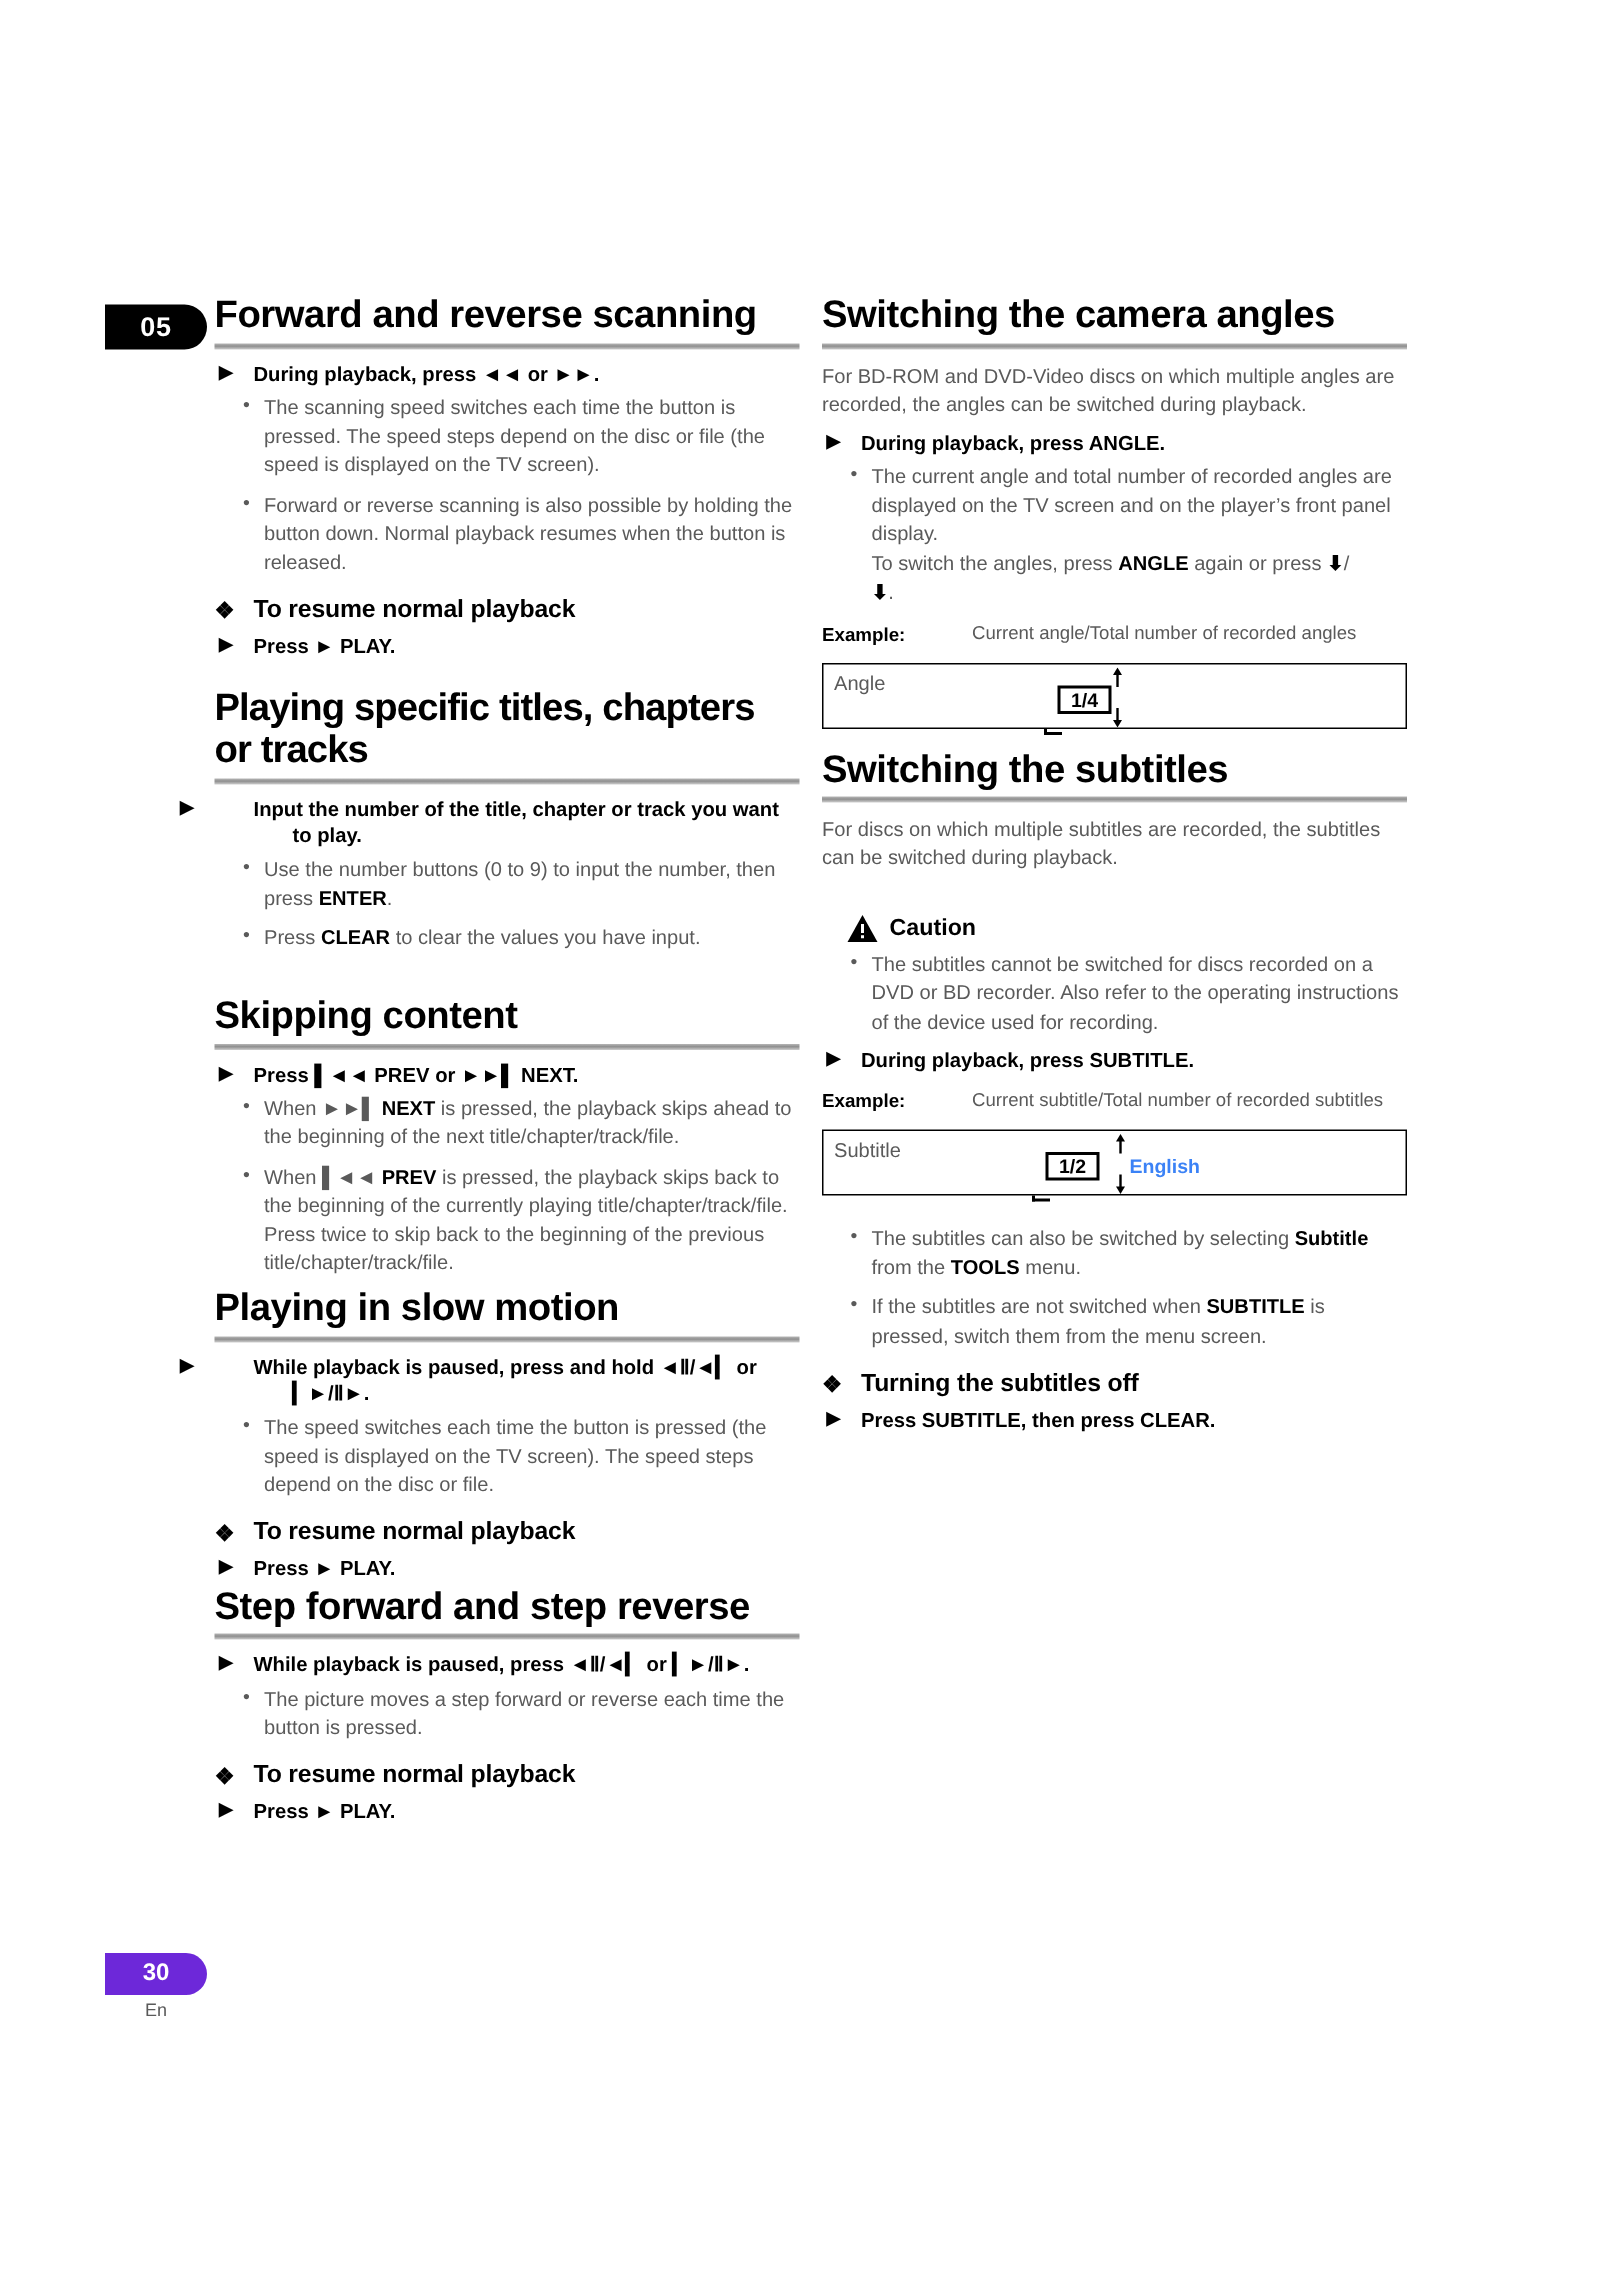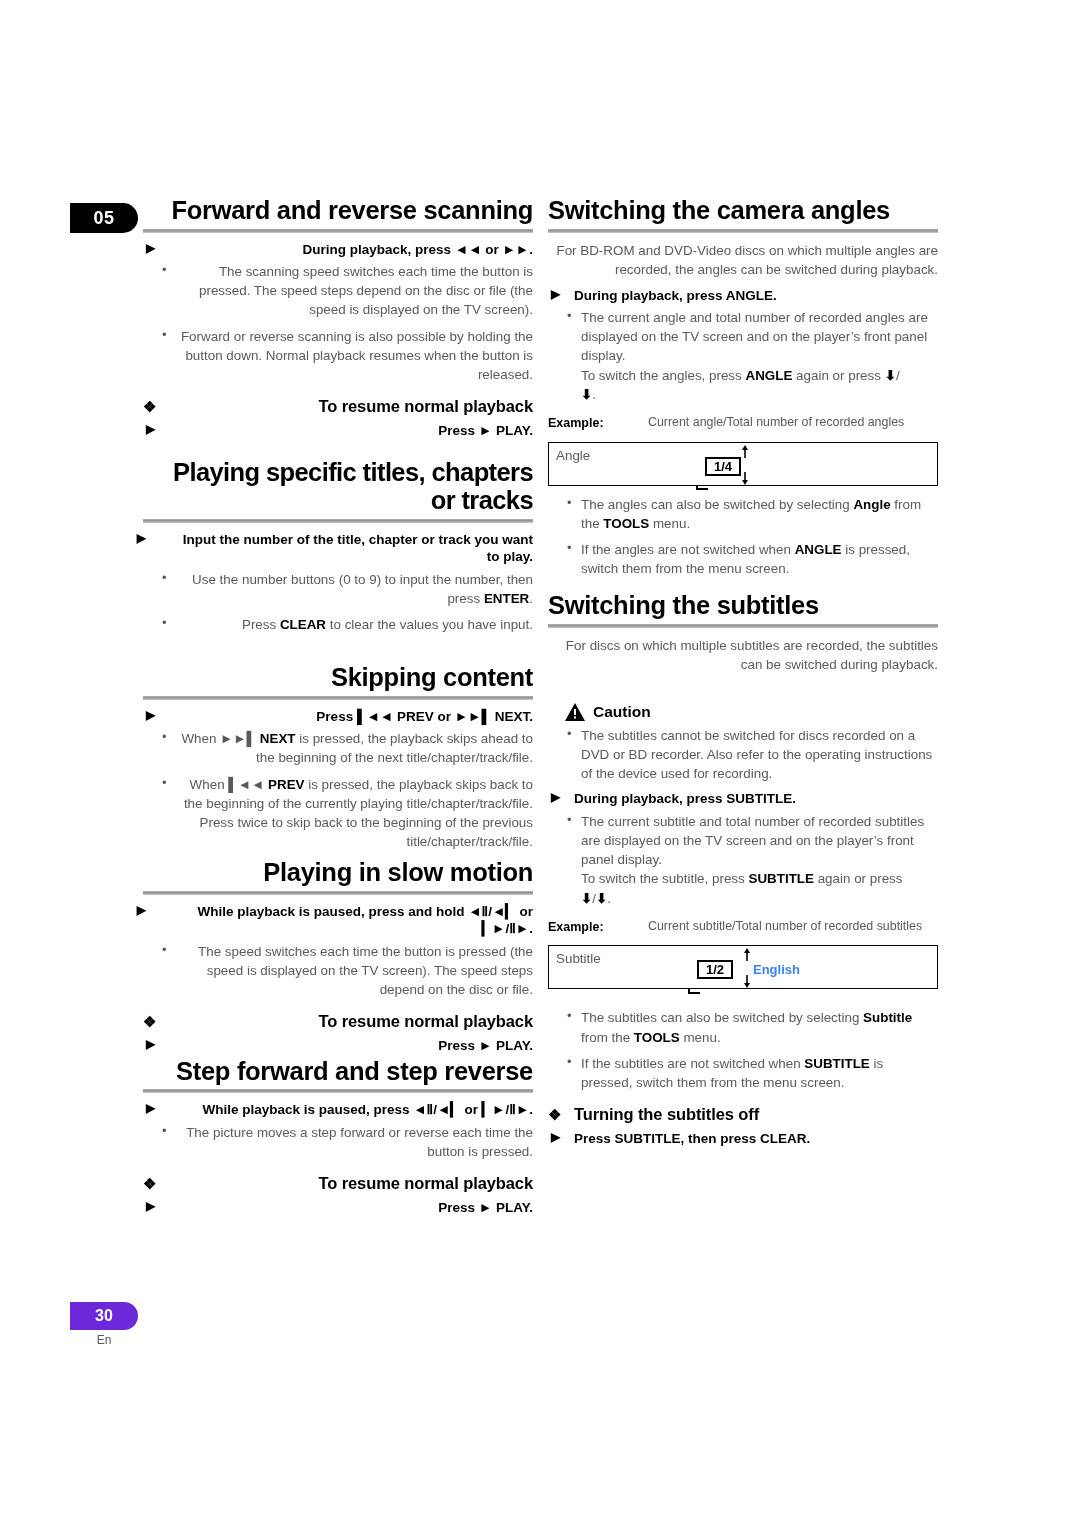--- a/index.html
+++ b/index.html
@@ -20,21 +20,21 @@
     width:68px; height:30px;
     background:#000;
     border-radius:0 15px 15px 0;
     color:#fff; font-weight:bold; font-size:18px;
     display:flex; align-items:center; justify-content:center;
     letter-spacing:.5px;
   }
 
   
   .col{ position:absolute; top:196px; width:390px; }
-  .col-left{ left:143px;text-align:right; }
+  .col-left{ left:143px; }
   .col-right{ left:548px; }
 
   
   h1.sec{
     font-size:25.5px; font-weight:bold; color:#000;
     line-height:1.12; margin:0 0 4px 0;
     letter-spacing:-.3px;
   }
   h1.sec.tight{ letter-spacing:-.6px; }
   .rule{
@@ -82,21 +82,20 @@
     letter-spacing:-.1px;
   }
   .diamond-head .dia{
     position:absolute; left:0px; top:1px; font-size:15px; color:#000;
   }
 
   
   p.body{
     font-size:13.4px; line-height:1.42; color:#5a5a5a;
     margin:3px 0 8px 0;
-    text-align:right;
   }
 
   
   .caution{ margin:28px 0 3px 0; padding-left:16px; }
   .caution-head{
     display:flex; align-items:center; gap:7px;
     color:#000; font-weight:bold; font-size:15.5px;
   }
   .tri{ display:block; }
 
@@ -269,24 +268,20 @@
         <svg class="updown" style="left:190px; top:2px;" width="12" height="40" viewBox="0 0 12 40">
           <line x1="6" y1="3" x2="6" y2="13" stroke="#000" stroke-width="1.6"></line>
           <polygon points="6,0 3,5 9,5" fill="#000"></polygon>
           <line x1="6" y1="27" x2="6" y2="37" stroke="#000" stroke-width="1.6"></line>
           <polygon points="6,40 3,35 9,35" fill="#000"></polygon>
         </svg>
         <span class="ex-chip">1/4</span>
       </div>
     </div>
 
-    <ul class="b indent" style="margin-top:9px;">
-      <li>The angles can also be switched by selecting <b>Angle</b> from the <b>TOOLS</b> menu.</li>
-      <li>If the angles are not switched when <b>ANGLE</b> is pressed, switch them from the menu screen.</li>
-    </ul>
 
     <h1 class="sec" style="margin-top:13px;">Switching the subtitles</h1>
     <div class="rule"></div>
     <p class="body">For discs on which multiple subtitles are recorded, the subtitles can be switched during playback.</p>
 
     <div class="caution">
       <div class="caution-head">
         <svg class="tri" width="22" height="20" viewBox="0 0 22 20">
           <polygon points="11,1 21,19 1,19" fill="#000"></polygon>
           <rect x="10" y="7" width="2" height="6" fill="#fff"></rect>
@@ -296,26 +291,20 @@
       </div>
     </div>
     <ul class="b indent">
       <li>The subtitles cannot be switched for discs recorded on a DVD or BD recorder. Also refer to the operating instructions of the device used for recording.</li>
     </ul>
 
     <div class="step">
       <span class="ar">▶</span>
       <span>During playback, press SUBTITLE.</span>
     </div>
-    <ul class="b indent">
-      <li>
-        <span>The current subtitle and total number of recorded subtitles are displayed on the TV screen and on the player’s front panel display.</span><br>
-        To switch the subtitle, press <b>SUBTITLE</b> again or press<br><b>⬇</b>/<b>⬇</b>.
-      </li>
-    </ul>
 
     <div class="example">
       <div class="ex-row">
         <div class="ex-label">Example:</div>
         <div class="ex-caption">Current subtitle/Total number of recorded subtitles</div>
       </div>
       <div class="elbow" style="left:0;top:0;width:100%;height:90px;">
         <div class="v" style="left:140px; top:30px; height:45px;"></div>
         <div class="h" style="left:140px; top:73px; width:12px;"></div>
       </div>

